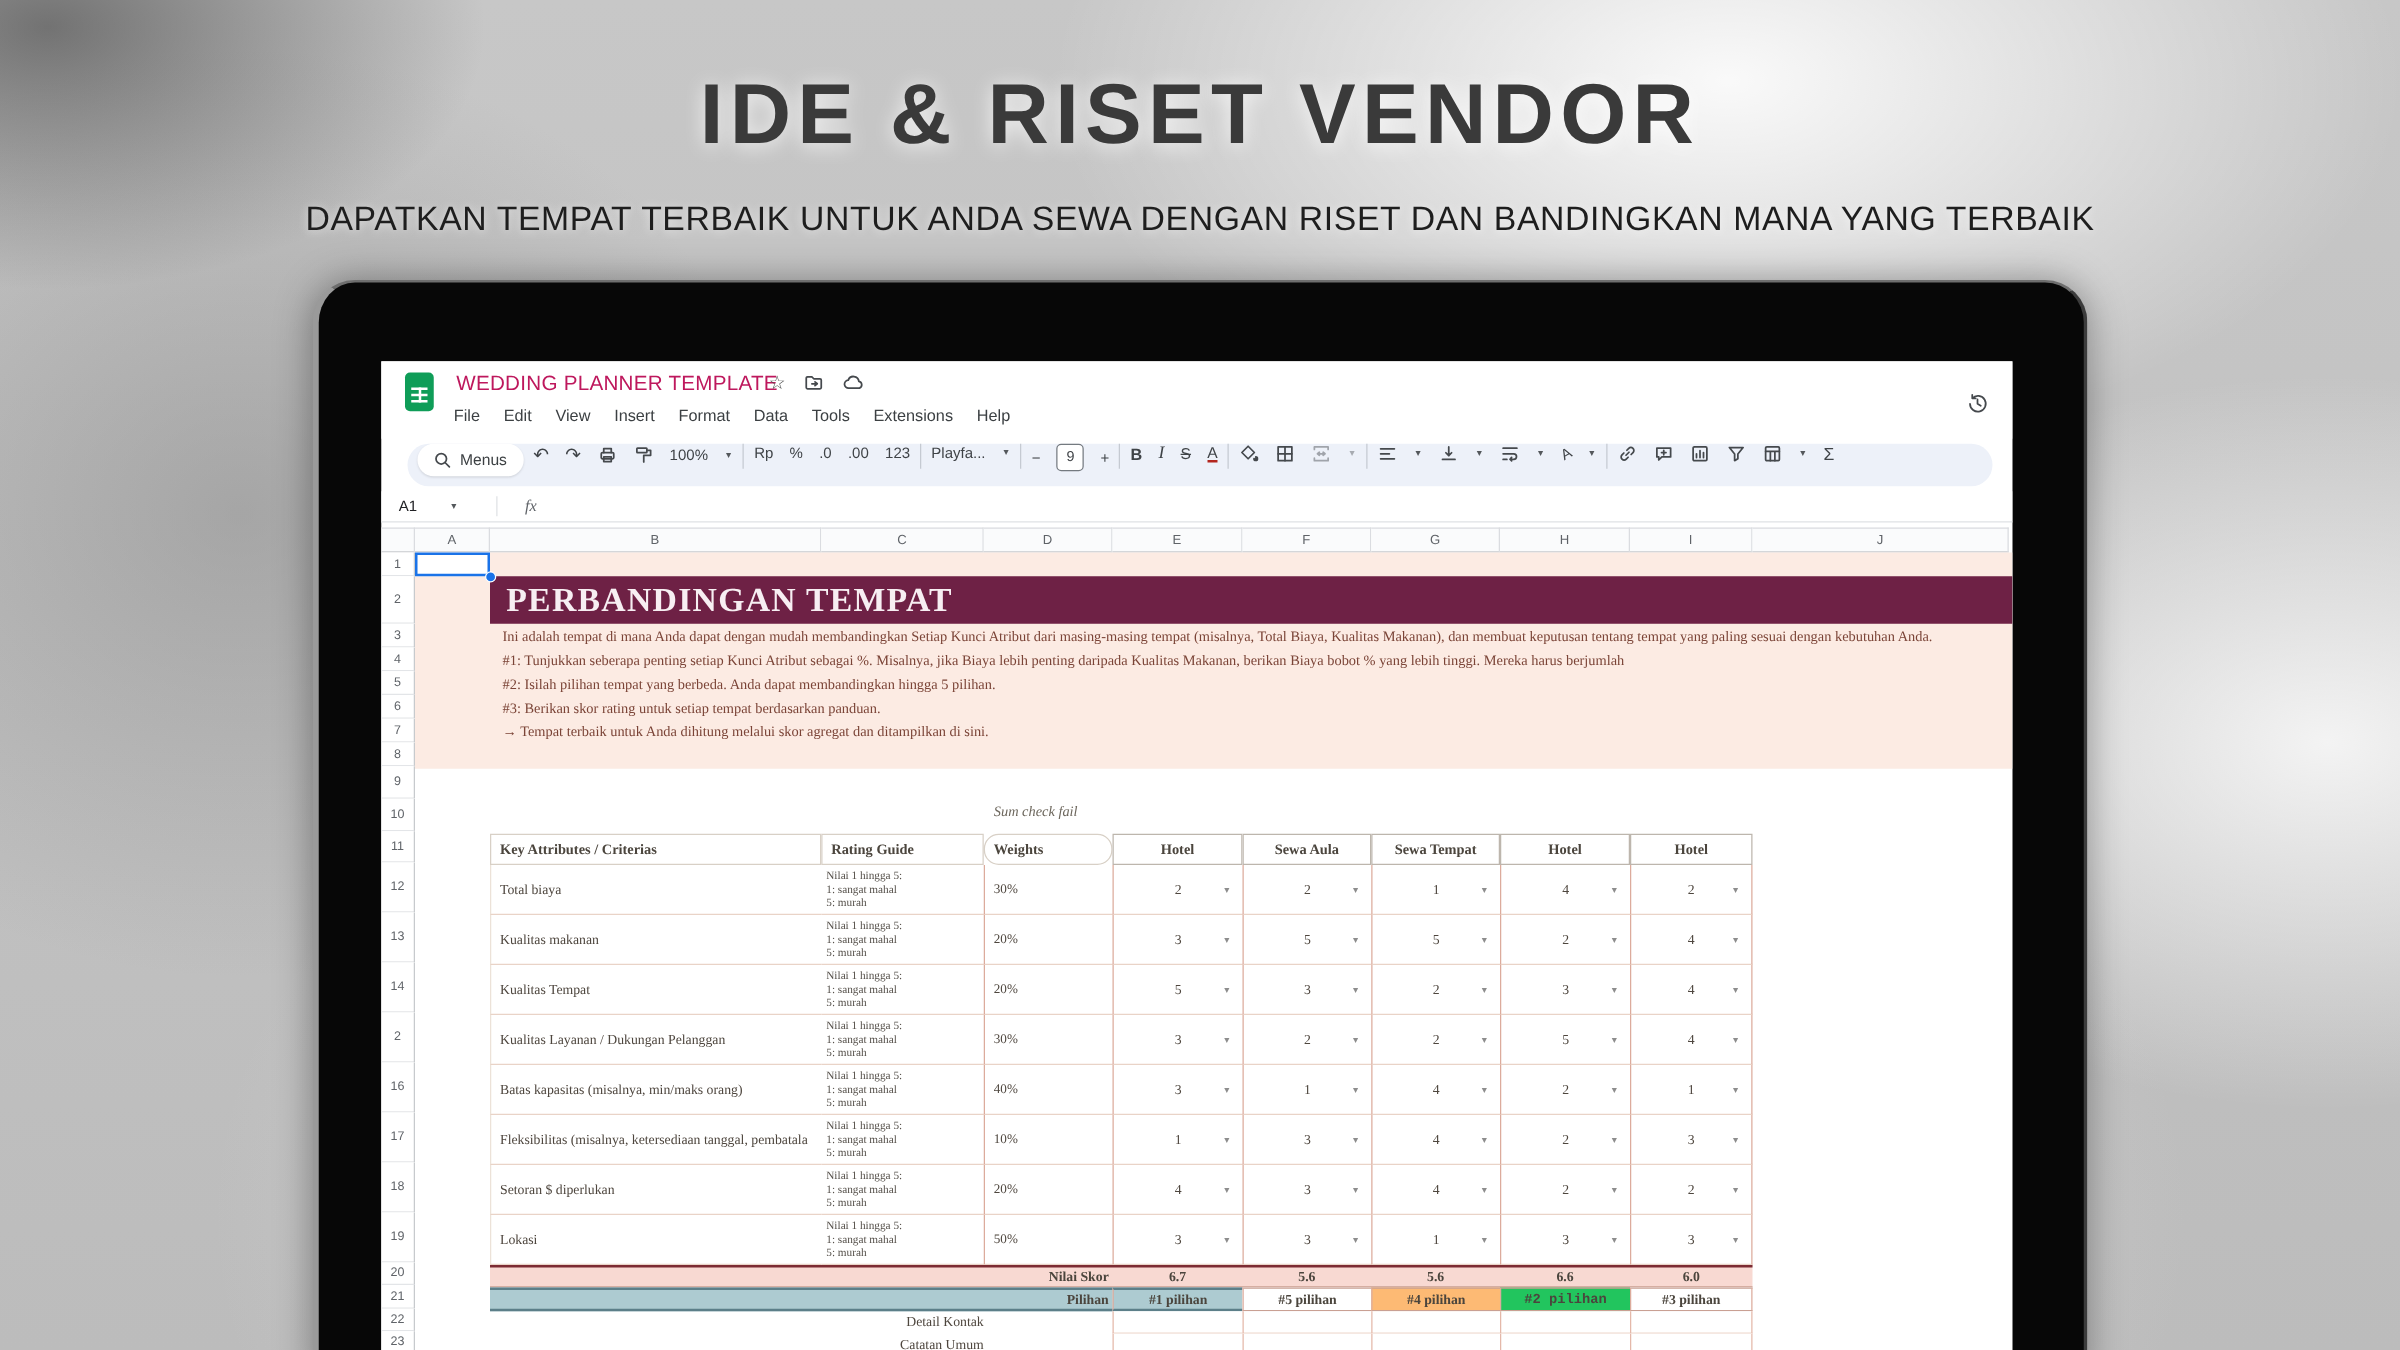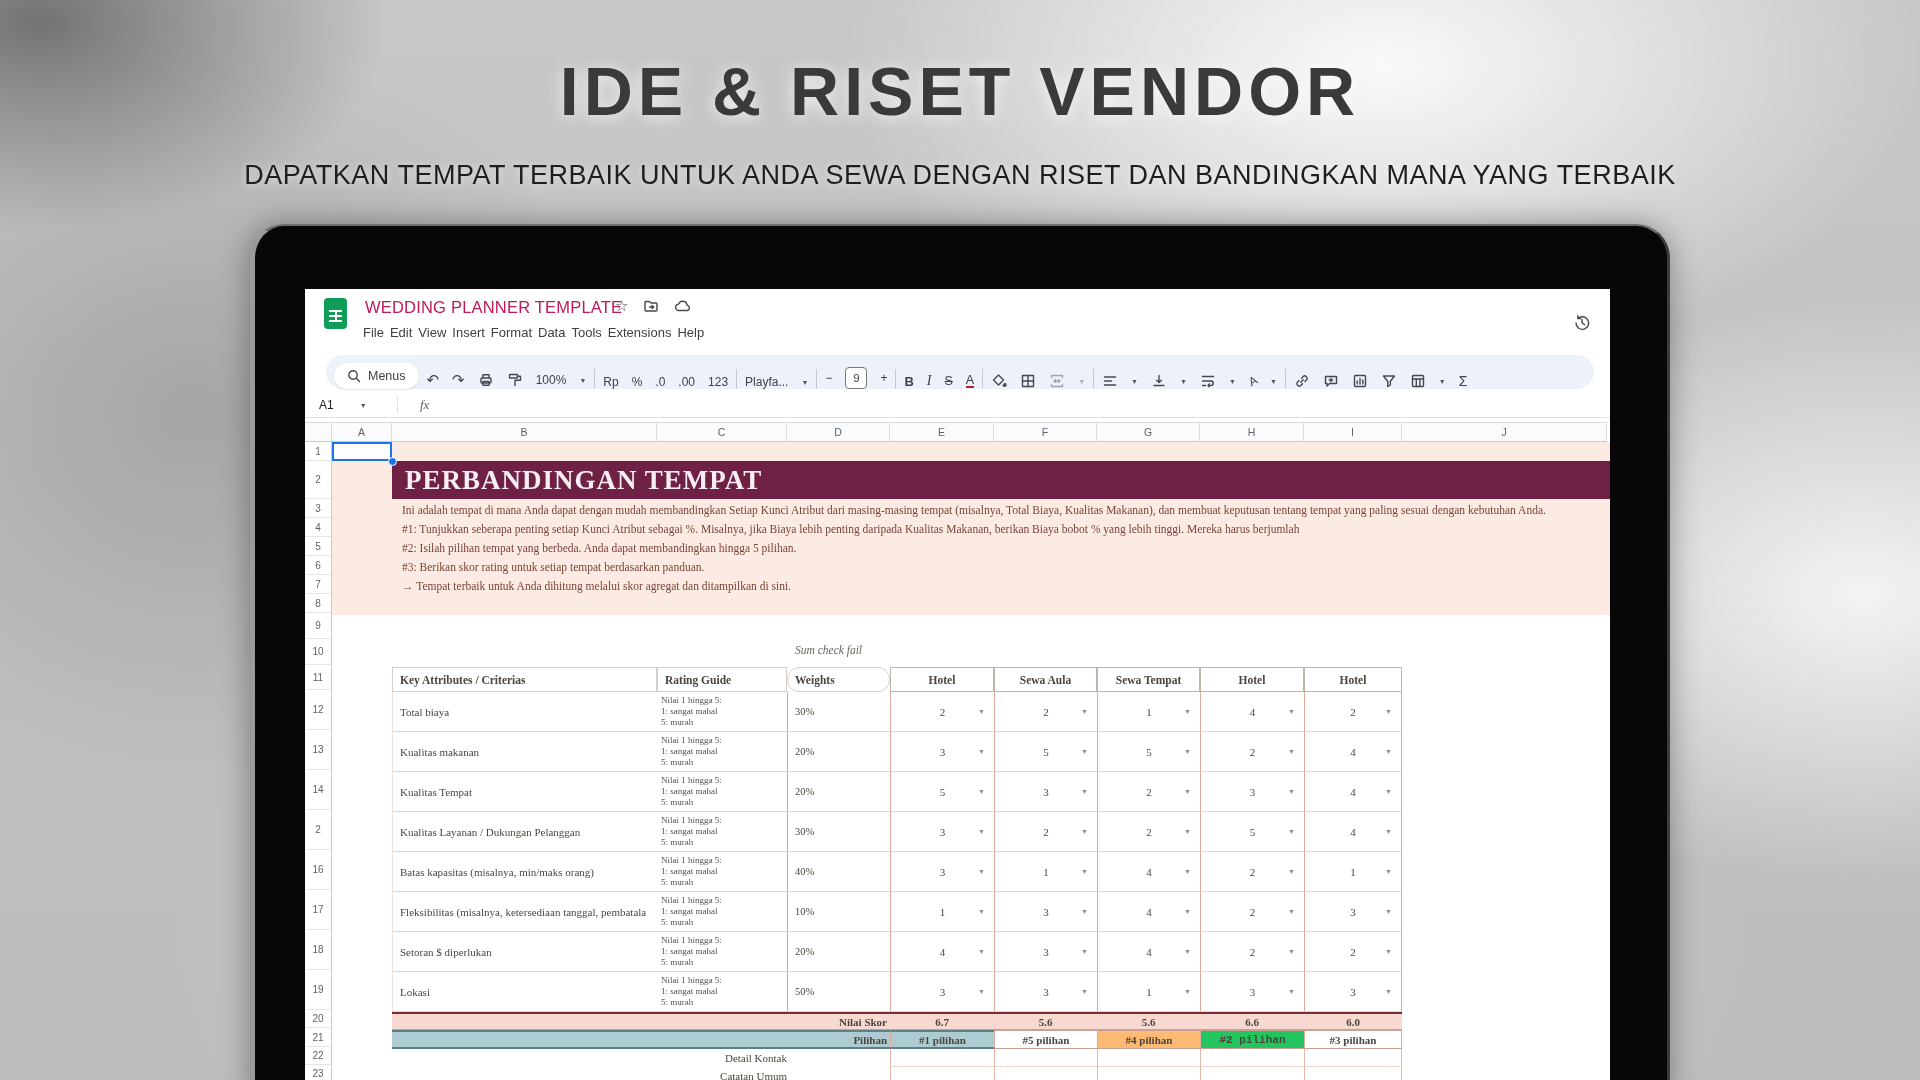--- a/index.html
+++ b/index.html
@@ -28,26 +28,26 @@
   .appbar{position:absolute;top:0;left:0;width:100%;height:62px;background:#fff;}
   .gs-logo{position:absolute;left:19px;top:9px;width:23px;height:31px;background:#0f9d58;border-radius:4px;}
   .gs-logo:before{content:"";position:absolute;left:5px;top:12px;width:13px;height:12px;
     background:
       linear-gradient(#fff,#fff) 0 5px/13px 2px no-repeat,
       linear-gradient(#fff,#fff) 5.5px 0/2px 12px no-repeat,
       linear-gradient(#fff,#fff) 0 0/13px 2px no-repeat,
       linear-gradient(#fff,#fff) 0 10px/13px 2px no-repeat;}
   .doc-title{position:absolute;left:60px;top:9px;font-size:16.5px;color:#be185d;letter-spacing:.2px;white-space:nowrap;}
   .title-icons{position:absolute;left:310px;top:8px;display:flex;gap:15px;align-items:center;color:#444;}
-  .menubar{position:absolute;left:58px;top:36px;display:flex;gap:6px;font-size:13px;color:#3c4043;}
+  .menubar{position:absolute;left:58px;top:36px;display:flex;gap:19px;font-size:13px;color:#3c4043;}
   .menubar span{cursor:default;}
   .history-icon{position:absolute;right:18px;top:24px;}
   
   .toolbar{position:absolute;top:66px;left:21px;width:1268px;height:34px;border-radius:17px;
-    background:#edf1f9;display:flex;align-items:flex-end;padding:0 8px;box-sizing:border-box;
+    background:#edf1f9;display:flex;align-items:flex-start;padding:0 8px;box-sizing:border-box;
     font-size:12px;color:#3f4347;}
   .tb-group{display:flex;align-items:center;gap:13px;padding:0 8px;}
   .tb-sep{width:1px;height:20px;background:#c5cad2;}
   .menus-pill{display:flex;align-items:center;gap:7px;background:#fff;border-radius:14px;
     height:26px;padding:0 13px;font-size:12.5px;color:#3c4043;box-shadow:0 1px 2px rgba(0,0,0,.12);}
   .caret{font-size:7px;color:#54585c;}
   .tb-txt{font-size:12px;color:#3f4347;}
   .tb-b{font-weight:bold;font-size:13px;}
   .tb-i{font-style:italic;font-family:"Liberation Serif",serif;font-size:14px;}
   .tb-s{text-decoration:line-through;font-size:12.5px;}

